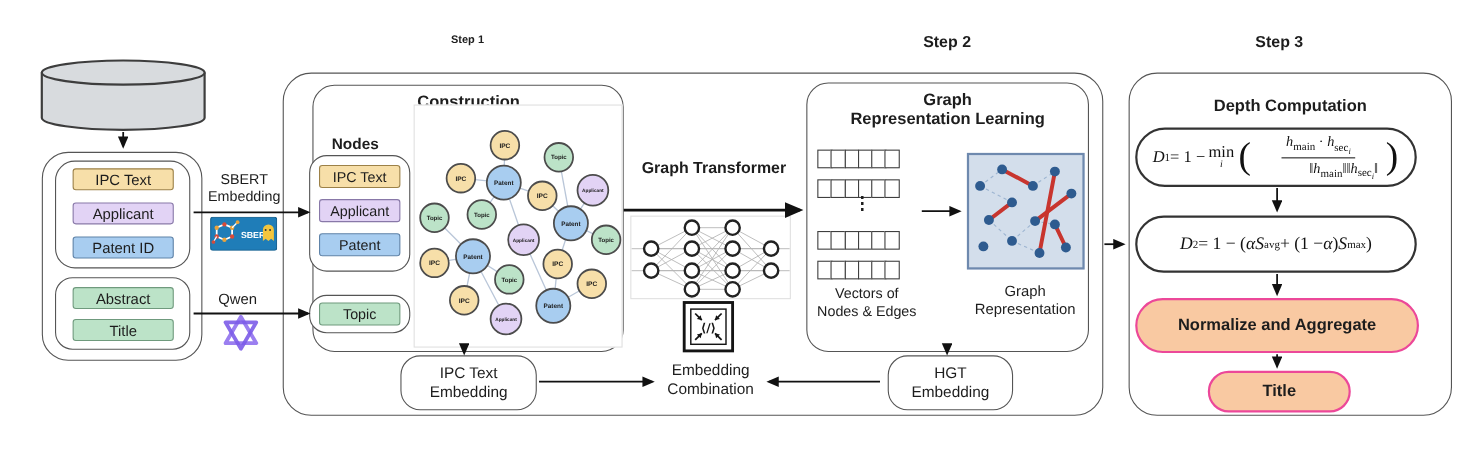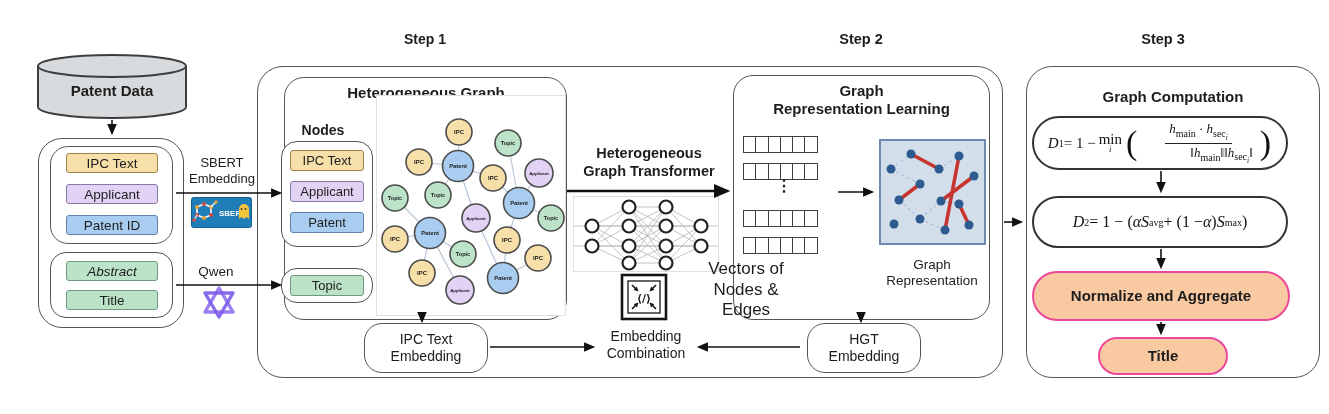--- a/index.html
+++ b/index.html
@@ -32,37 +32,36 @@
   .frac .num{display:block;border-bottom:1px solid #222;padding:0 4px 1px 4px;}
   .frac .den{display:block;padding:1px 4px 0 4px;margin-left:46px;}
   .vrow{position:absolute;display:flex;}
   .vcell{width:13.6px;height:17px;border:1.3px solid #3f3f3f;margin-right:-1.3px;background:#fff;box-sizing:border-box;}
 </style>
 </head>
 <body>
 
 <div id="canvas">
 
-  <div class="abs lbl bold" style="left:360px;top:31px;width:130px;font-size:14px;">Step 1</div>
+  <div class="abs lbl bold" style="left:360px;top:31px;width:130px;font-size:10px;">Step 1</div>
   <div class="abs lbl bold" style="left:796px;top:31px;width:130px;font-size:14.5px;">Step 2</div>
   <div class="abs lbl bold" style="left:1098px;top:31px;width:130px;font-size:14.5px;">Step 3</div>
 
   <svg class="abs" style="left:36px;top:53px;" width="152" height="68">
     <path d="M2,13 v41 a74,11 0 0 0 148,0 v-41" fill="var(--db-fill)" stroke="#3d3d3d" stroke-width="2"></path>
     <ellipse cx="76" cy="13" rx="74" ry="11" fill="var(--db-fill)" stroke="#3d3d3d" stroke-width="2"></ellipse>
   </svg>
-  <div class="abs lbl bold" style="left:38px;top:82px;width:148px;font-size:15px;">Patent Data</div>
 
   <div class="abs rbox" style="left:38px;top:138px;width:146px;height:190px;border-radius:24px;"></div>
   <div class="abs rbox" style="left:50px;top:146px;width:123px;height:98px;border-radius:18px;"></div>
   <div class="abs item f-ipc" style="left:66px;top:153px;width:92px;height:20px;">IPC Text</div>
   <div class="abs item f-app" style="left:66px;top:184px;width:92px;height:20px;">Applicant</div>
   <div class="abs item f-pat" style="left:66px;top:215px;width:92px;height:20px;text-align:center;">Patent ID</div>
   <div class="abs rbox" style="left:50px;top:252px;width:123px;height:66px;border-radius:16px;"></div>
-  <div class="abs item f-top" style="left:66px;top:261px;width:92px;height:20px;font-style:italic;">Abstract</div>
+  <div class="abs item f-top" style="left:66px;top:261px;width:92px;height:20px;">Abstract</div>
   <div class="abs item f-top" style="left:66px;top:290px;width:92px;height:20px;">Title</div>
 
   <div class="abs lbl" style="left:180px;top:155px;width:84px;font-size:13px;">
     <div>SBERT</div>
     <div>Embedding</div>
   </div>
   <svg class="abs" style="left:191px;top:197px;" width="61" height="31">
     <rect x="0.5" y="0.5" width="60" height="30" rx="2" fill="var(--sbert-blue)" stroke="#16608f"></rect>
     <g>
       <polygon points="13,7 20,10 20,18 13,21 6,18 6,10" fill="none" stroke="#ffffff" stroke-width="1.6"></polygon>
@@ -88,21 +87,20 @@
   <div class="abs lbl" style="left:180px;top:264px;width:72px;font-size:13.5px;">Qwen</div>
   <svg class="abs" style="left:202px;top:286px;" width="34" height="33">
     <polygon points="17,2 31,26 3,26" fill="none" stroke="#9B7FF0" stroke-width="3.4" stroke-linejoin="round"></polygon>
     <polygon points="17,31 3,7 31,7" fill="none" stroke="var(--qwen-purple)" stroke-width="3.4" stroke-linejoin="round" opacity="0.9"></polygon>
   </svg>
 
   <div class="abs rbox" style="left:257px;top:66px;width:746px;height:312px;border-radius:26px;"></div>
 
   <div class="abs rbox" style="left:284px;top:77px;width:283px;height:243px;border-radius:20px;"></div>
   <div class="abs lbl bold" style="left:290px;top:84px;width:272px;font-size:15px;">
-    <div>Heterogeneous Graph</div>
     <div>Construction</div>
   </div>
   <div class="abs lbl bold" style="left:288px;top:122px;width:70px;font-size:14px;">Nodes</div>
   <div class="abs rbox" style="left:281px;top:141px;width:92px;height:106px;border-radius:16px;"></div>
   <div class="abs item f-ipc" style="left:290px;top:150px;width:74px;height:21px;font-size:13px;">IPC Text</div>
   <div class="abs item f-app" style="left:290px;top:181px;width:74px;height:21px;font-size:13px;">Applicant</div>
   <div class="abs item f-pat" style="left:290px;top:212px;width:74px;height:21px;font-size:13px;">Patent</div>
   <div class="abs rbox" style="left:281px;top:268px;width:92px;height:35px;border-radius:16px;"></div>
   <div class="abs item f-top" style="left:290px;top:275px;width:74px;height:21px;font-size:13px;">Topic</div>
 
@@ -166,21 +164,20 @@
         <text x="83" y="195.548" text-anchor="middle" font-family="Liberation Sans,sans-serif" font-size="4.3" font-weight="bold" fill="#1a1a1a">Applicant</text>
       </svg>
   </div>
 
   <div class="abs rbox lbl" style="left:364px;top:323px;width:124px;height:50px;border-radius:18px;display:flex;flex-direction:column;justify-content:center;font-size:14px;">
     <div>IPC Text</div>
     <div>Embedding</div>
   </div>
 
   <div class="abs lbl bold" style="left:573px;top:145px;width:152px;font-size:14.5px;">
-    <div>Heterogeneous</div>
     <div>Graph Transformer</div>
   </div>
   <div class="abs panel" style="left:573px;top:196px;width:146px;height:76px;">
     <svg id="nn-icon" width="144" height="74">
         <line x1="0" y1="29" x2="144" y2="29" stroke="#c9c9c9" stroke-width="1"></line>
         <line x1="0" y1="49" x2="144" y2="49" stroke="#c9c9c9" stroke-width="1"></line>
         <line x1="18" y1="29" x2="55" y2="10" stroke="#b5b5b5" stroke-width="0.8"></line>
         <line x1="18" y1="29" x2="55" y2="29" stroke="#b5b5b5" stroke-width="0.8"></line>
         <line x1="18" y1="29" x2="55" y2="49" stroke="#b5b5b5" stroke-width="0.8"></line>
         <line x1="18" y1="29" x2="55" y2="66" stroke="#b5b5b5" stroke-width="0.8"></line>
@@ -281,21 +278,21 @@
       <div class="vrow" style="top: 101px; left: 0px;">
         <div class="vcell"></div>
         <div class="vcell"></div>
         <div class="vcell"></div>
         <div class="vcell"></div>
         <div class="vcell"></div>
         <div class="vcell"></div>
       </div>
       <div class="abs" style="top: 42px; left: 0px; width: 82px; text-align: center; font-size: 16px; font-weight: bold; line-height: 1;">⋮</div>
     </div>
-  <div class="abs lbl" style="left:691px;top:259px;width:110px;font-size:17px;">
+  <div class="abs lbl" style="left:733px;top:259px;width:110px;font-size:13px;">
     <div>Vectors of</div>
     <div>Nodes &amp; Edges</div>
   </div>
   <div class="abs" style="left:879px;top:139px;width:107px;height:106px;background:var(--rep-bg);border:2px solid var(--rep-border);box-sizing:border-box;">
     <svg id="rep-graph" width="103" height="102">
         <line x1="10" y1="28" x2="30" y2="13" stroke="#9DB5D1" stroke-width="1" stroke-dasharray="3 3"></line>
         <line x1="10" y1="28" x2="39" y2="43" stroke="#9DB5D1" stroke-width="1" stroke-dasharray="3 3"></line>
         <line x1="18" y1="59" x2="39" y2="78" stroke="#9DB5D1" stroke-width="1" stroke-dasharray="3 3"></line>
         <line x1="60" y1="60" x2="39" y2="78" stroke="#9DB5D1" stroke-width="1" stroke-dasharray="3 3"></line>
         <line x1="58" y1="28" x2="78" y2="15" stroke="#9DB5D1" stroke-width="1" stroke-dasharray="3 3"></line>
@@ -325,21 +322,21 @@
     <div>Graph</div>
     <div>Representation</div>
   </div>
 
   <div class="abs rbox lbl" style="left:807px;top:323px;width:114px;height:50px;border-radius:18px;display:flex;flex-direction:column;justify-content:center;font-size:14px;">
     <div>HGT</div>
     <div>Embedding</div>
   </div>
 
   <div class="abs rbox" style="left:1026px;top:66px;width:294px;height:312px;border-radius:26px;"></div>
-  <div class="abs lbl bold" style="left:1026px;top:88px;width:294px;font-size:15px;">Graph Computation</div>
+  <div class="abs lbl bold" style="left:1026px;top:88px;width:294px;font-size:15px;">Depth Computation</div>
 
   <div class="abs rbox" style="left:1032px;top:116px;width:256px;height:54px;border-radius:27px;border-width:2px;border-color:#333;">
     <div class="fx" style="width:100%;height:100%;">
       <i>D</i>
         <sub>1</sub>
         <span class="rm"> = 1 − </span>
         <span class="minstk">
           <span>min</span>
           <span class="minsub">i</span>
         </span>

